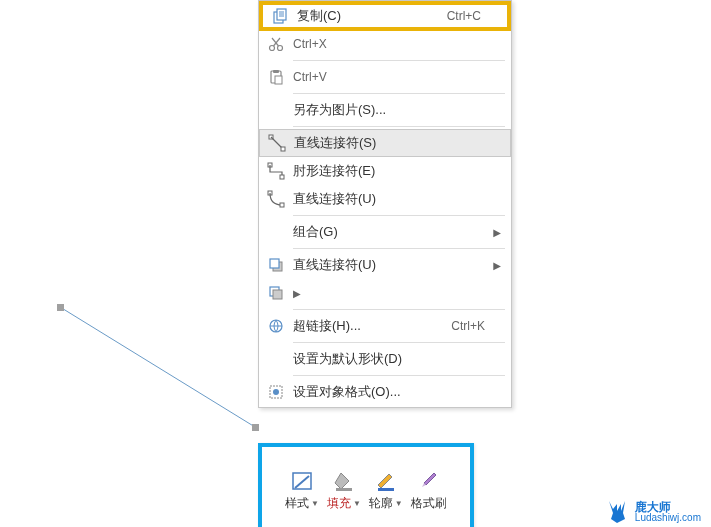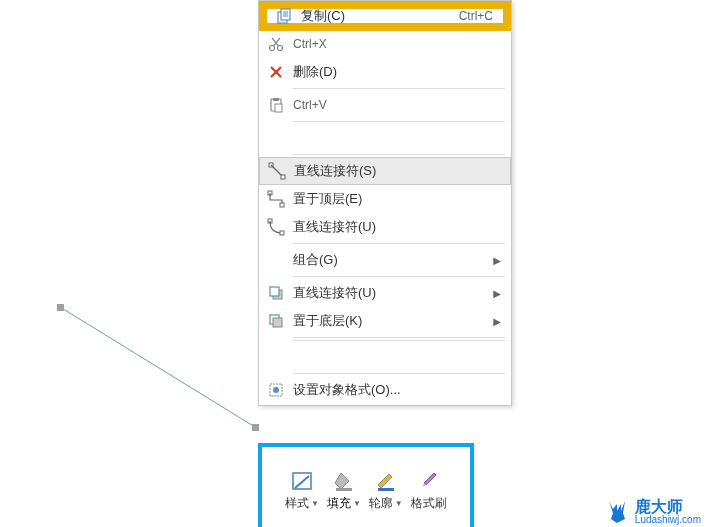--- a/index.html
+++ b/index.html
@@ -43,21 +43,21 @@
       padding: 1px 0;
     }
     .menu-item {
       display: flex;
       align-items: center;
       height: 28px;
       padding: 0 6px 0 6px;
       position: relative;
     }
     .menu-item.highlighted {
-      border: 8px solid #eab308;
+      border: 4px solid #eab308;
       margin: -1px 0;
       height: 30px;
     }
     .menu-item.selected {
       background: #eaeaea;
       border: 1px solid #c8c8c8;
     }
     .menu-icon {
       width: 22px;
       height: 22px;
@@ -67,21 +67,21 @@
       justify-content: center;
       flex-shrink: 0;
     }
     .menu-label {
       flex: 1;
       color: #333;
     }
     .menu-shortcut {
       color: #666;
       font-size: 12px;
-      margin-right: 4px;
+      margin-right: 20px;
     }
     .menu-arrow {
       color: #666;
       font-size: 10px;
       margin-right: 4px;
     }
     .menu-separator {
       height: 1px;
       background: #ddd;
       margin: 2px 6px 2px 34px;
@@ -114,21 +114,21 @@
     .tool-label-row {
       display: flex;
       align-items: center;
       margin-top: 2px;
     }
     .tool-label {
       font-size: 12px;
       color: #333;
     }
     .tool-label.disabled {
-      color: #000000;
+      color: #b91c1c;
     }
     .caret {
       font-size: 8px;
       color: #666;
       margin-left: 2px;
     }
     
     .watermark {
       position: absolute;
       right: 10px;
@@ -140,21 +140,21 @@
     }
     .watermark svg {
       margin-right: 4px;
     }
     .watermark-text {
       display: flex;
       flex-direction: column;
       line-height: 1;
     }
     .wm-big {
-      font-size: 16px;
+      font-size: 12px;
     }
     .wm-small {
       font-size: 10px;
       font-weight: normal;
       letter-spacing: 0;
     }
   </style>
 </head>
 <body>
 
@@ -187,47 +187,39 @@
       <svg width="16" height="16">
           <circle cx="4" cy="12" r="2.5" fill="none" stroke="#888" stroke-width="1.2"></circle>
           <circle cx="12" cy="12" r="2.5" fill="none" stroke="#888" stroke-width="1.2"></circle>
           <line x1="5.5" y1="10" x2="12" y2="2" stroke="#888" stroke-width="1.2"></line>
           <line x1="10.5" y1="10" x2="4" y2="2" stroke="#888" stroke-width="1.2"></line>
         </svg>
     </span>
     <span class="menu-shortcut">Ctrl+X</span>
   </div>
 
-  <div class="menu-item">
-    <span class="menu-icon">
-      <svg width="16" height="16">
-          <line x1="3" y1="3" x2="13" y2="13" stroke="#d93025" stroke-width="2"></line>
-          <line x1="13" y1="3" x2="3" y2="13" stroke="#d93025" stroke-width="2"></line>
-        </svg>
-    </span>
-    <span class="menu-label">删除(D)</span>
-  </div>
 
   <div class="menu-separator"></div>
 
   <div class="menu-item">
     <span class="menu-icon">
       <svg width="16" height="16">
           <rect x="3" y="2" width="10" height="12" rx="1" fill="none" stroke="#888" stroke-width="1.2"></rect>
           <rect x="5" y="1" width="6" height="3" rx="1" fill="#888"></rect>
           <rect x="7" y="7" width="7" height="8" fill="#fff" stroke="#888"></rect>
         </svg>
     </span>
     <span class="menu-shortcut">Ctrl+V</span>
   </div>
 
   <div class="menu-separator"></div>
 
   <div class="menu-item">
     <span class="menu-icon"></span>
+    <span class="menu-label">另存为图片(S)...</span>
   </div>
 
   <div class="menu-separator"></div>
 
   <div class="menu-item selected">
     <span class="menu-icon">
       <svg width="18" height="18">
           <rect x="1" y="1" width="4" height="4" fill="#fff" stroke="#666"></rect>
           <line x1="3" y1="3" x2="15" y2="15" stroke="#666" stroke-width="1.2"></line>
           <rect x="13" y="13" width="4" height="4" fill="#fff" stroke="#666"></rect>
@@ -237,21 +229,21 @@
   </div>
 
   <div class="menu-item">
     <span class="menu-icon">
       <svg width="18" height="18">
           <rect x="1" y="1" width="4" height="4" fill="#fff" stroke="#666"></rect>
           <path d="M3 3 L3 10 L15 10 L15 15" fill="none" stroke="#666" stroke-width="1.2"></path>
           <rect x="13" y="13" width="4" height="4" fill="#fff" stroke="#666"></rect>
         </svg>
     </span>
-    <span class="menu-label">置于顶层(E)</span>
+    <span class="menu-label">肘形连接符(E)</span>
   </div>
 
   <div class="menu-item">
     <span class="menu-icon">
       <svg width="18" height="18">
           <rect x="1" y="1" width="4" height="4" fill="#fff" stroke="#666"></rect>
           <path d="M3 3 Q3 15 15 15" fill="none" stroke="#666" stroke-width="1.2"></path>
           <rect x="13" y="13" width="4" height="4" fill="#fff" stroke="#666"></rect>
         </svg>
     </span>
@@ -279,31 +271,41 @@
     <span class="menu-arrow">▶</span>
   </div>
 
   <div class="menu-item">
     <span class="menu-icon">
       <svg width="16" height="16">
           <rect x="2" y="2" width="9" height="9" fill="#fff" stroke="#5a8fc7" stroke-width="1.2"></rect>
           <rect x="5" y="5" width="9" height="9" fill="#ccc" stroke="#888"></rect>
         </svg>
     </span>
-    <span class="menu-label">置于底层(K)</span>
     <span class="menu-arrow">▶</span>
   </div>
 
   <div class="menu-separator"></div>
 
+  <div class="menu-item">
+    <span class="menu-icon">
+      <svg width="16" height="16">
+          <circle cx="8" cy="8" r="6" fill="none" stroke="#5a8fc7" stroke-width="1.2"></circle>
+          <path d="M2 8 L14 8 M8 2 Q4 8 8 14 M8 2 Q12 8 8 14" fill="none" stroke="#5a8fc7" stroke-width="1"></path>
+        </svg>
+    </span>
+    <span class="menu-label">超链接(H)...</span>
+    <span class="menu-shortcut">Ctrl+K</span>
+  </div>
 
   <div class="menu-separator"></div>
 
   <div class="menu-item">
     <span class="menu-icon"></span>
+    <span class="menu-label">设置为默认形状(D)</span>
   </div>
 
   <div class="menu-separator"></div>
 
 
   <div class="menu-item">
     <span class="menu-icon">
       <svg width="16" height="16">
           <rect x="2" y="2" width="12" height="12" fill="none" stroke="#888" stroke-dasharray="2 1"></rect>
           <circle cx="8" cy="8" r="3" fill="#5a8fc7"></circle>

